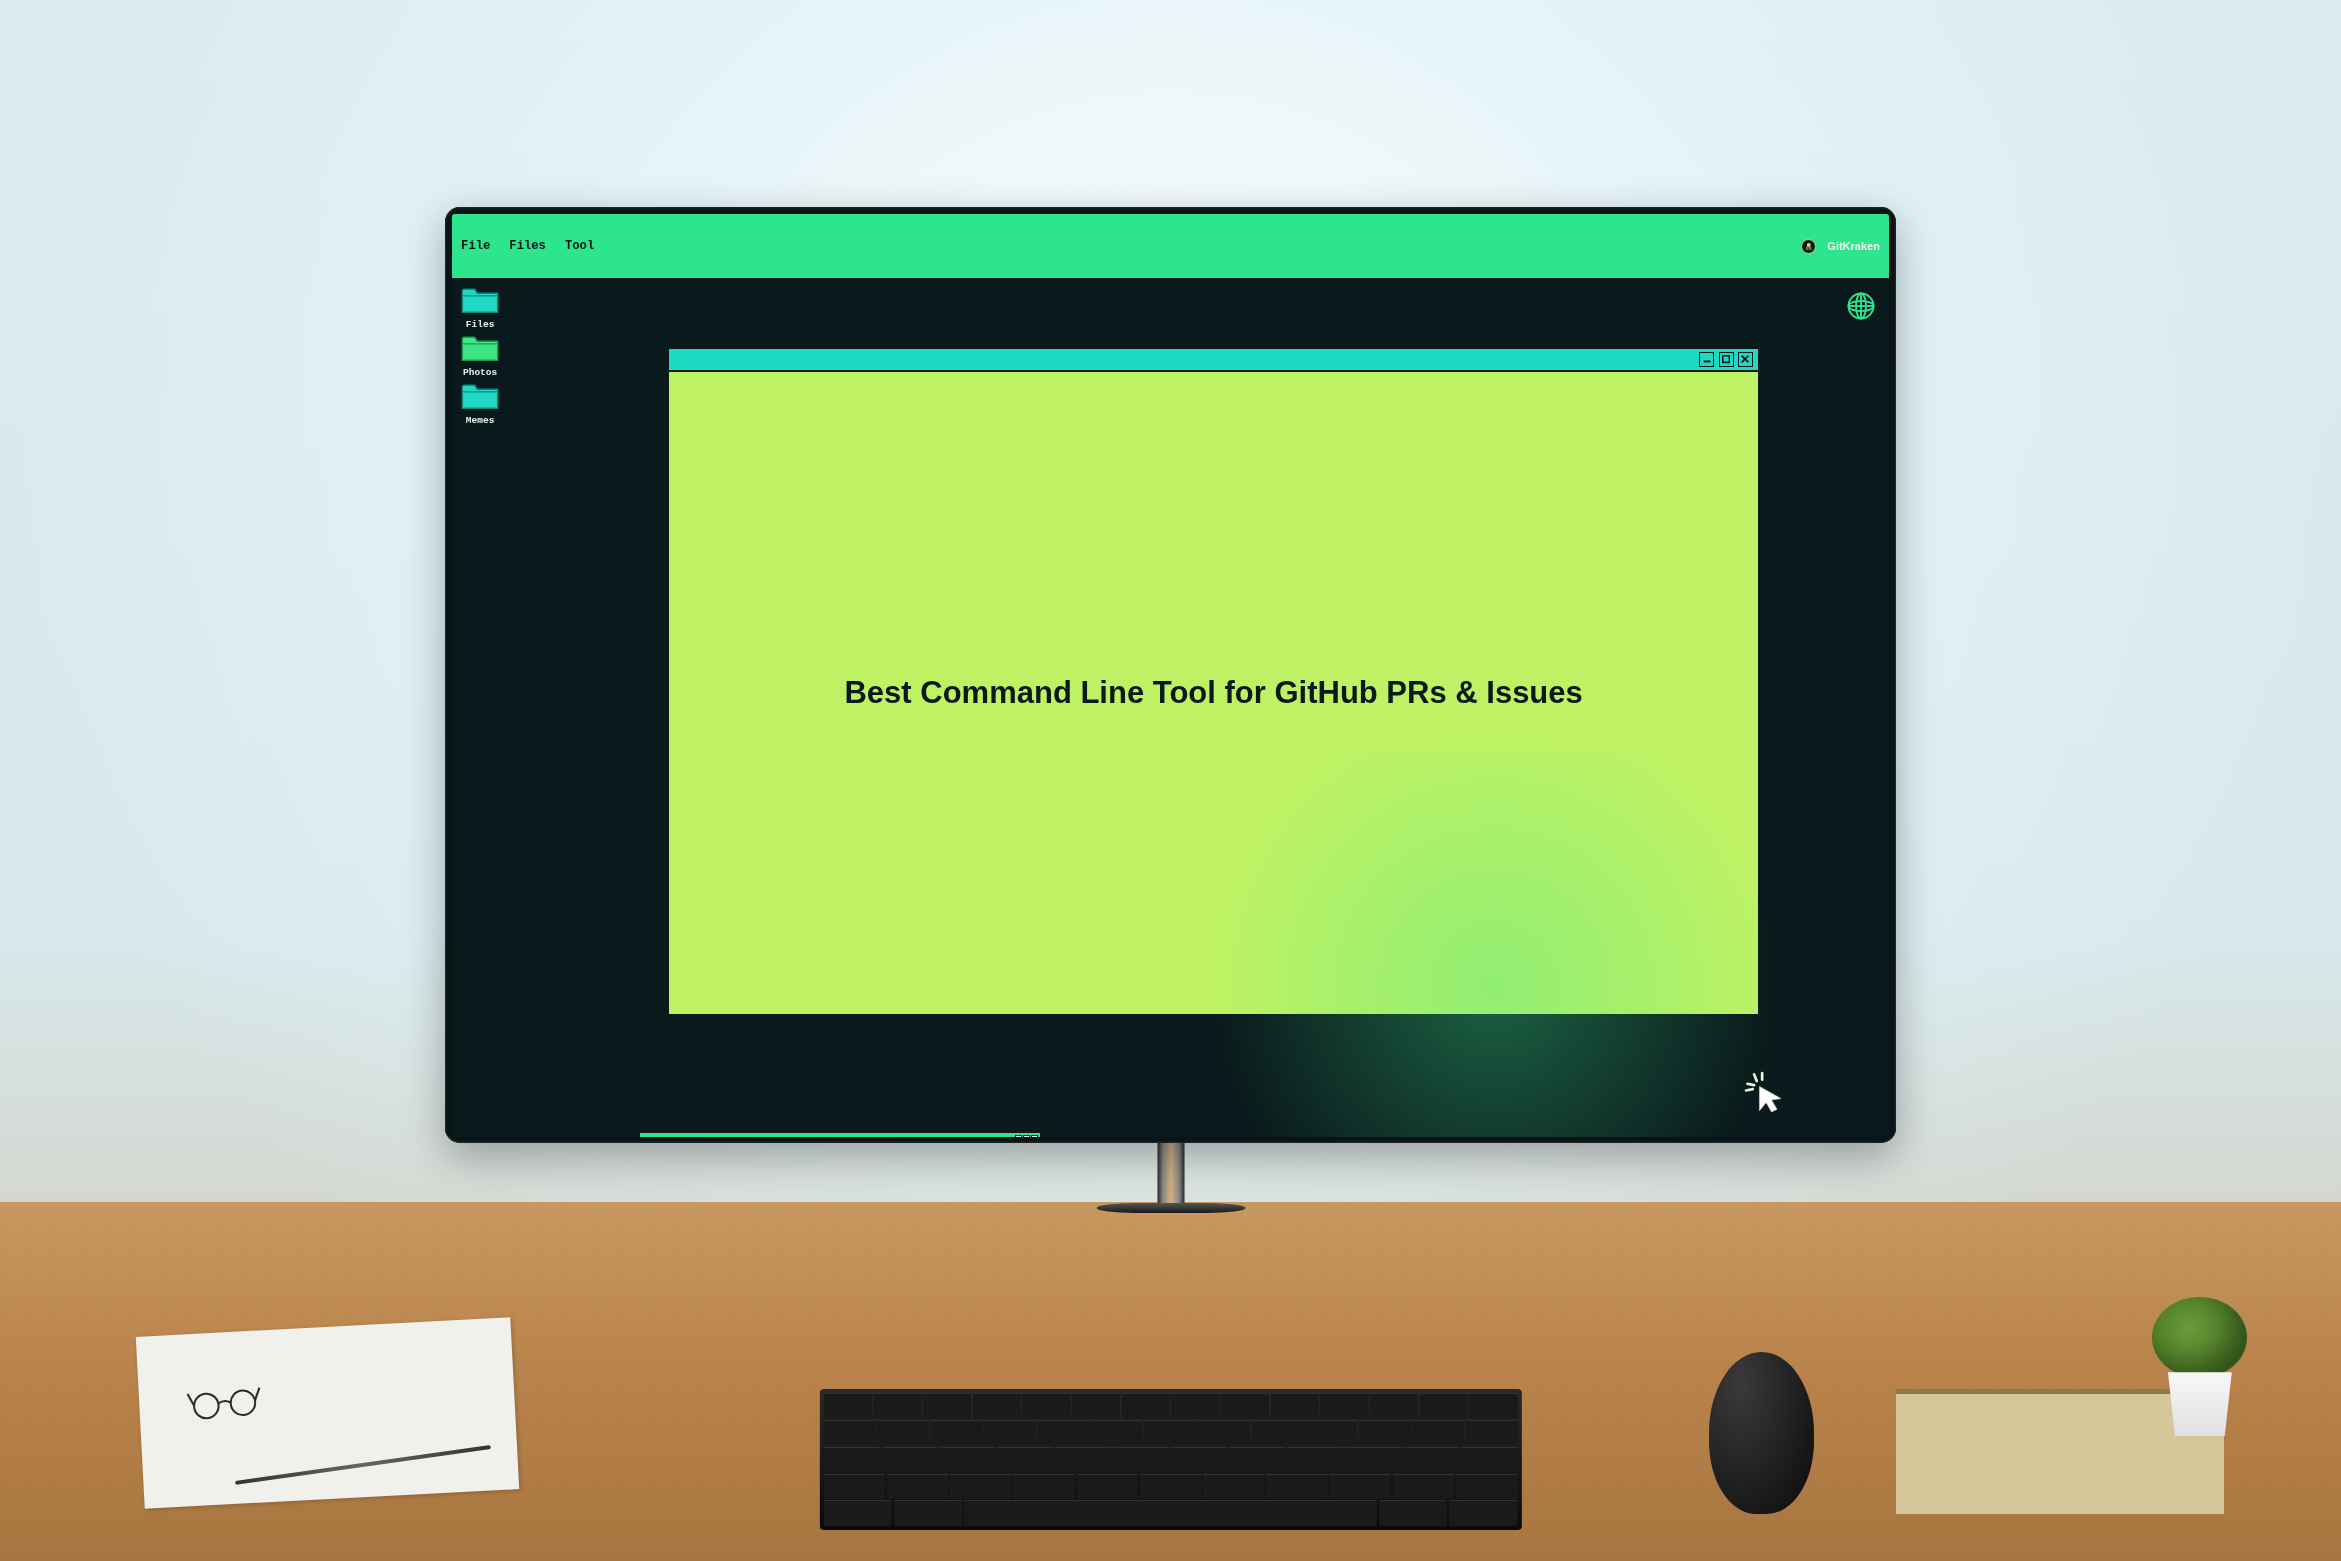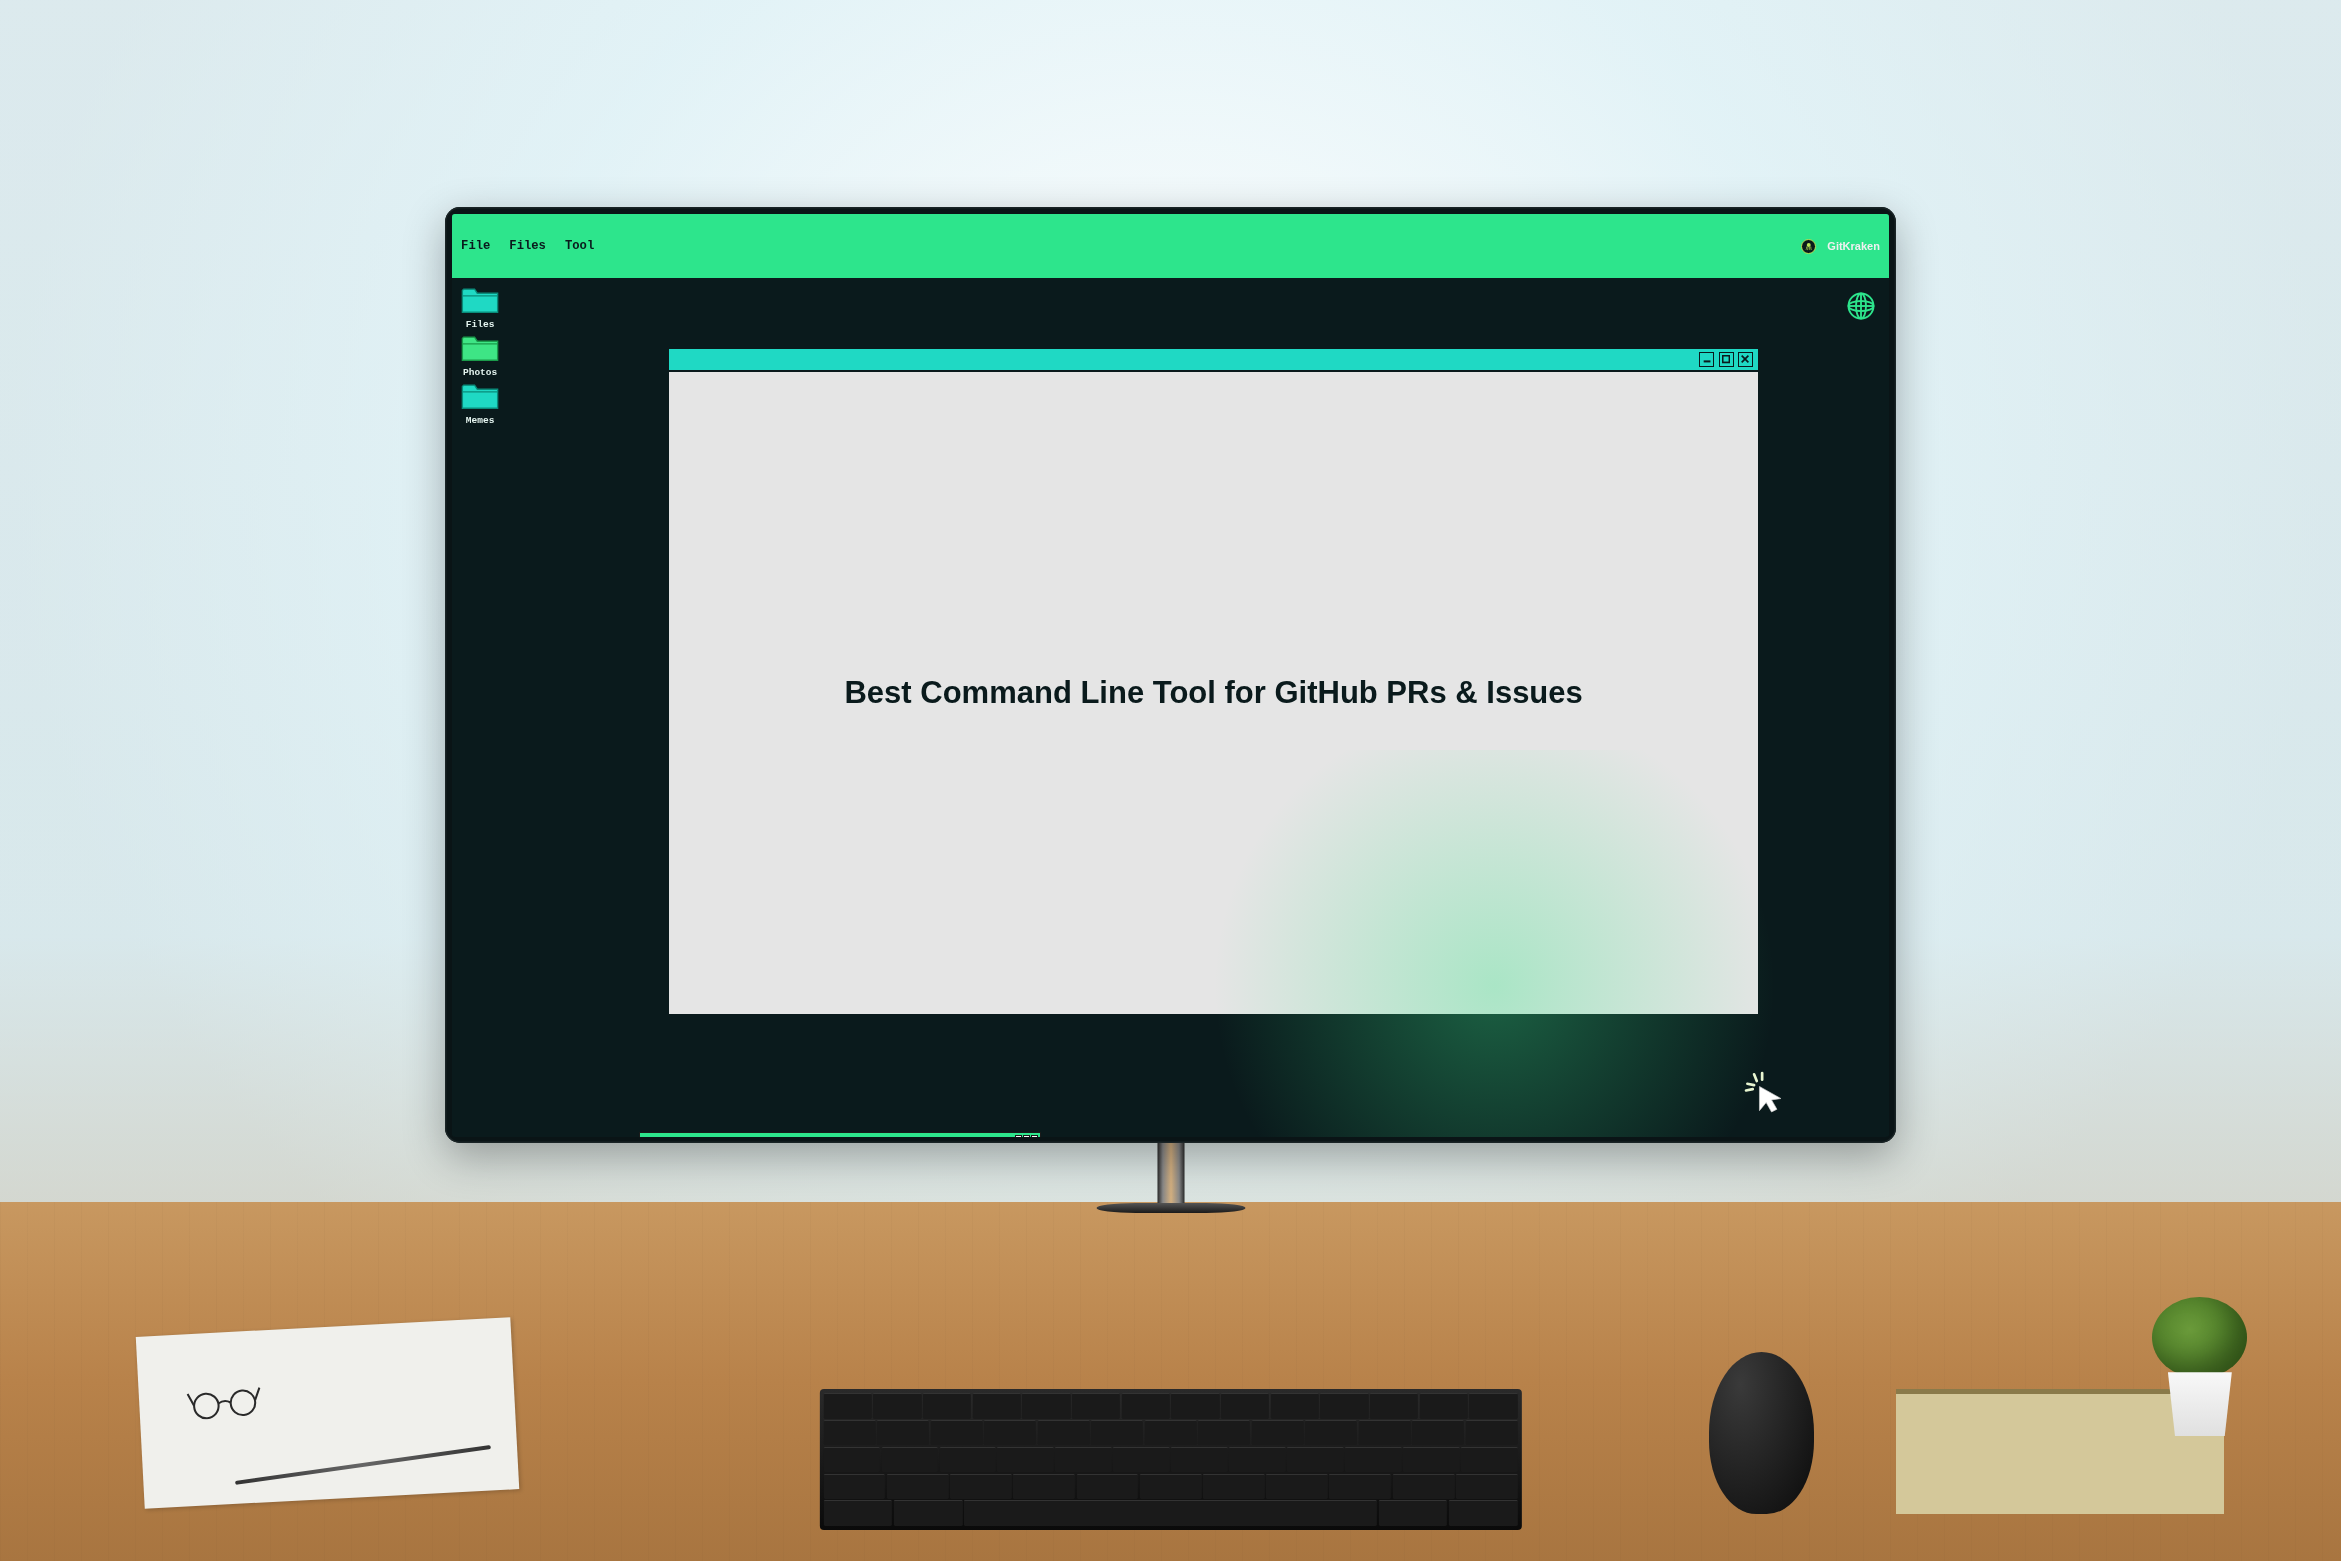--- a/index.html
+++ b/index.html
@@ -163,21 +163,21 @@
   }
   .folder svg { width: 38px; height: 30px; }
 
   
   .window {
     position: absolute;
     left: 15%;
     top: 8%;
     width: 76%;
     height: 78%;
-    background: #e5e5e5;
+    background: #bef264;
     border: 2px solid #0a1a1c;
     display: flex;
     flex-direction: column;
   }
   .window-titlebar {
     background: #1fd9c4;
     border-bottom: 2px solid #0a1a1c;
     height: 23px;
     display: flex;
     justify-content: flex-end;

